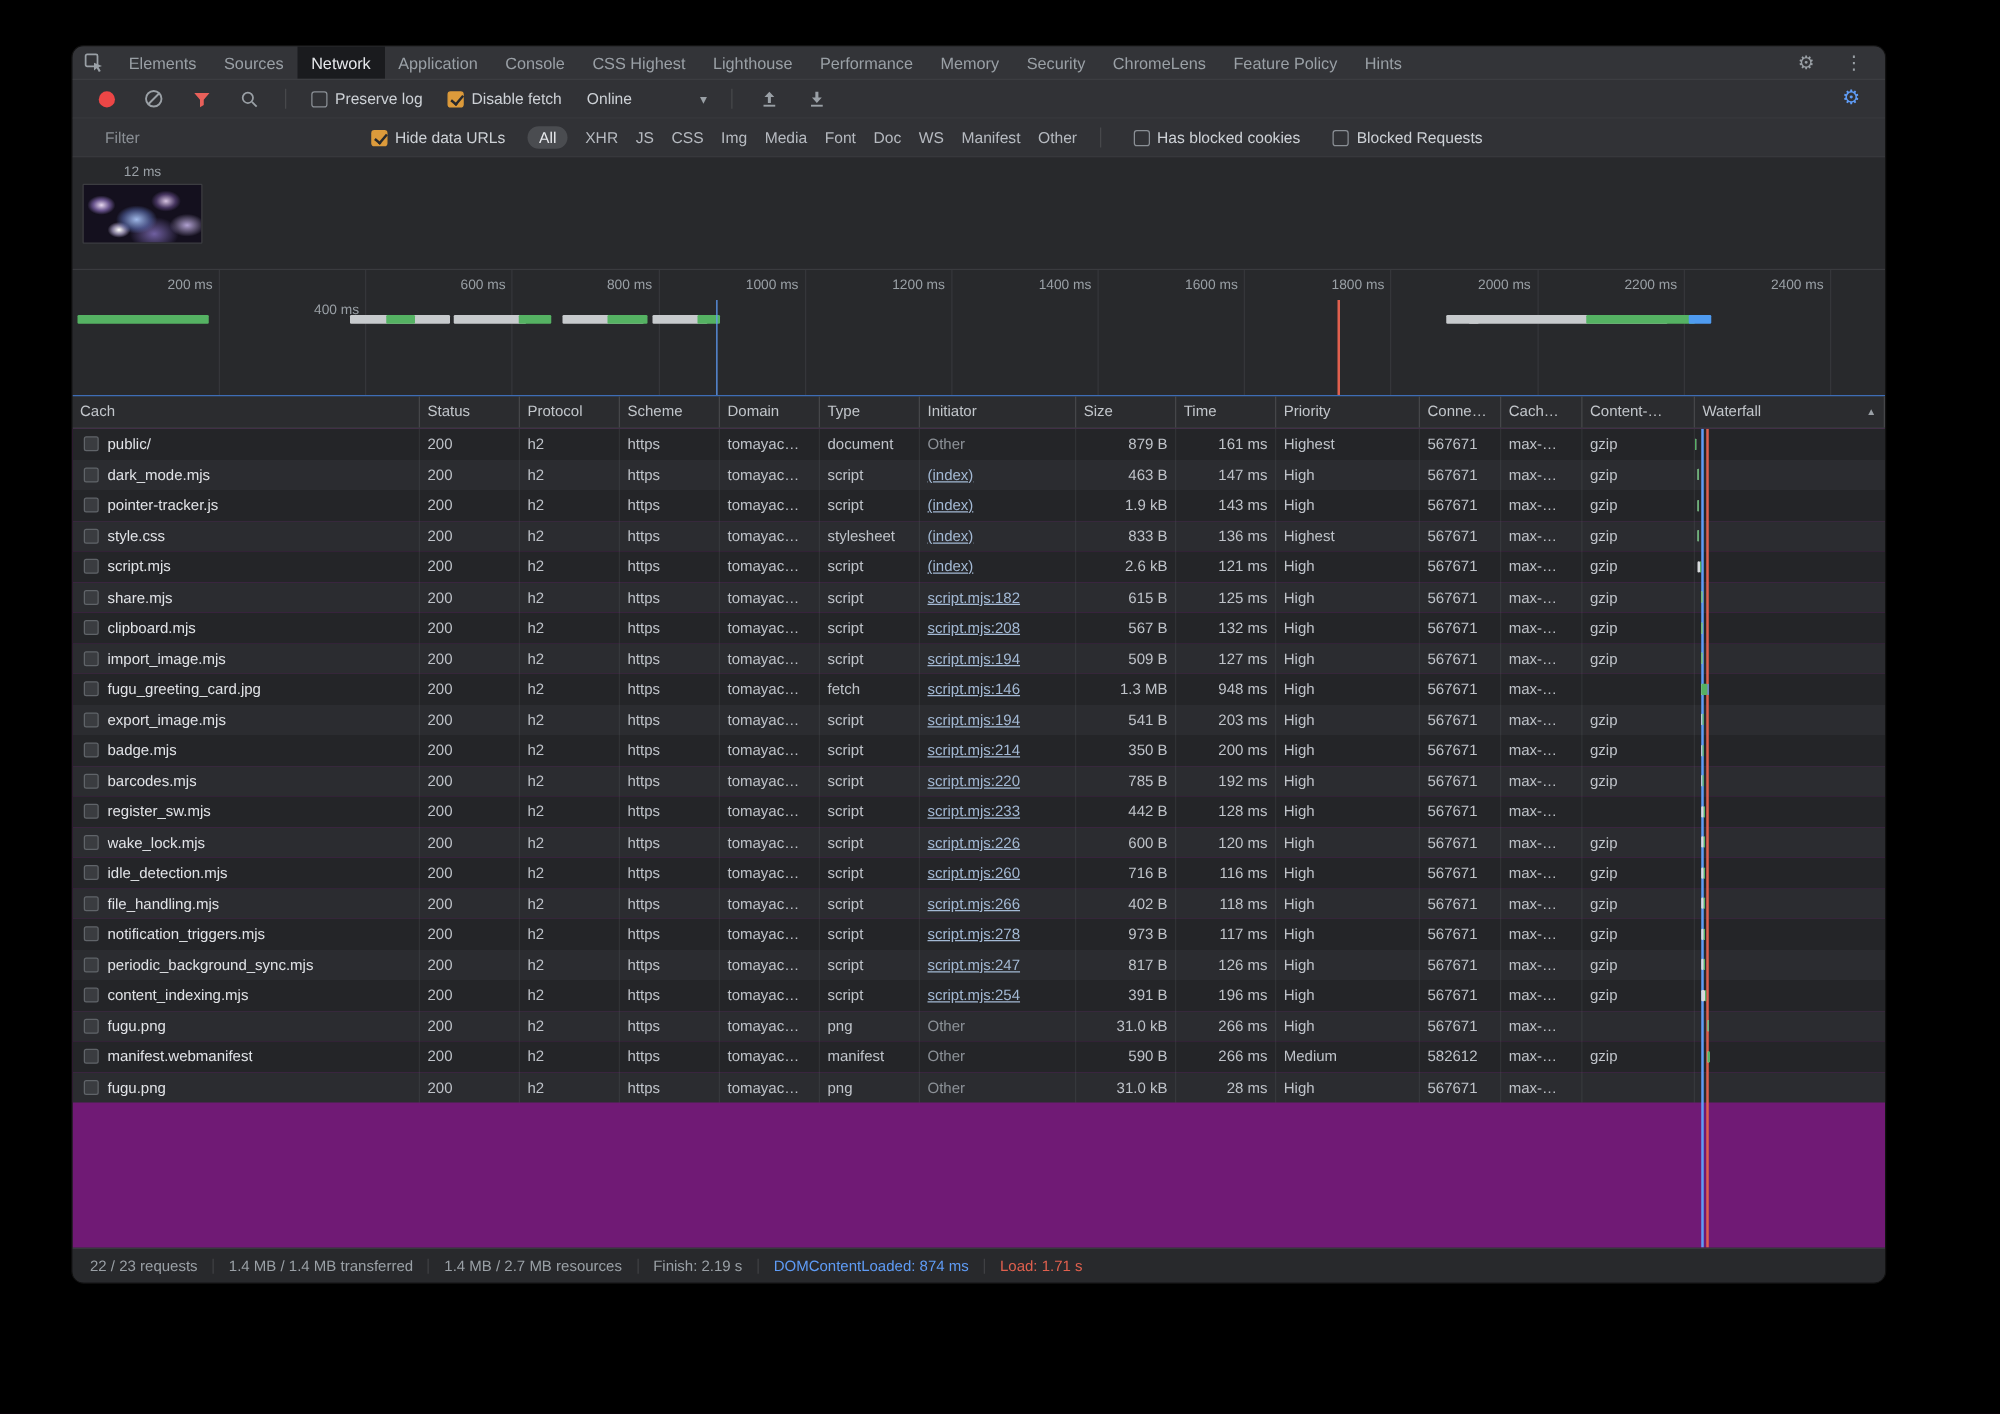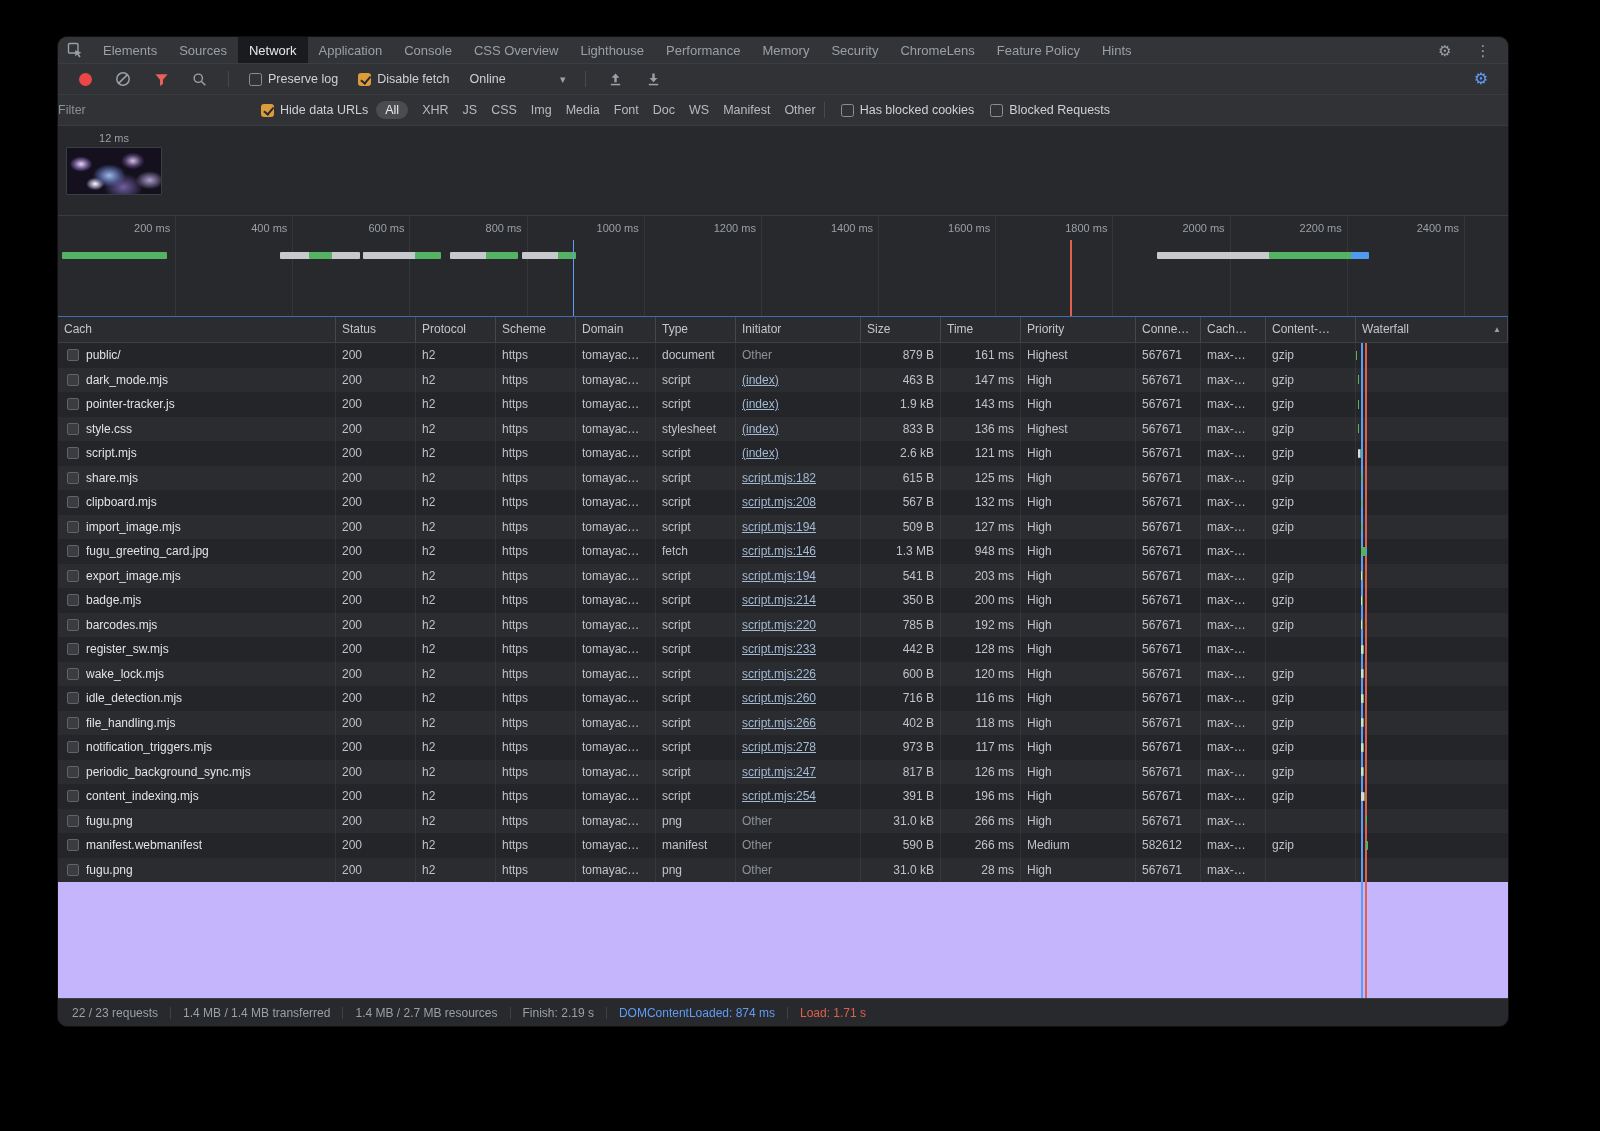--- a/index.html
+++ b/index.html
@@ -40,21 +40,21 @@
   .vsep{width:1px;height:16px;background:#47484b;margin:0 8px;flex:none}
   .check{display:flex;align-items:center;gap:6px;cursor:pointer;white-space:nowrap;margin:0 8px}
   .cb{position:relative;width:13px;height:13px;border:1.5px solid #8a8f95;border-radius:2.5px;flex:none;background:transparent}
   .cb.checked{background:var(--checkbox-checked);border-color:var(--checkbox-checked)}
   .cb.checked::after{content:"";position:absolute;left:3.5px;top:0.5px;width:3.5px;height:7.5px;
     border:solid #28292c;border-width:0 2px 2px 0;transform:rotate(40deg)}
   .select{display:flex;align-items:center;justify-content:space-between;width:96px;margin:0 8px;cursor:pointer}
   .caret{font-size:11px;color:#9aa0a6}
   .grow{flex:1}
   
-  .filterrow{height:31px;padding:0 0;}
+  .filterrow{height:31px;padding:0 26px;gap:10px}
   .filter-input{background:transparent;border:none;outline:none;color:#d8dadd;font-size:12.5px;width:195px;font-family:inherit}
   .filter-input::placeholder{color:#8a8f95}
   .pills{display:flex;align-items:center;gap:14px;color:#b6bac0}
   .pill{cursor:pointer;white-space:nowrap}
   .pill.active{background:#4a4c50;color:#e8eaed;border-radius:9px;padding:2px 9px}
   
   .optrow{height:29px;padding:0 12px}
   .opt-left{width:726px;display:flex}
   
   .filmstrip{height:89px;background:#28292c;flex:none;padding:4px 0 0 8px}
@@ -87,21 +87,21 @@
   .hrow{height:27px;line-height:27px;background:#2b2c2f;display:flex;flex:none;
     border-top:1px solid #3e6db5;border-bottom:1px solid #3c4043}
   .hcell{position:relative;display:flex;align-items:center;color:#c2c6cb;padding:0 6px;
     border-right:1px solid #454649;overflow:hidden;white-space:nowrap;flex:none;cursor:pointer}
   .sortarrow{position:absolute;right:6px;font-size:8px;color:#9aa0a6}
   .c-name{width:278px}.c-status{width:80px}.c-protocol{width:80px}.c-scheme{width:80px}
   .c-domain{width:80px}.c-type{width:80px}.c-init{width:125px}
   .c-size{width:80px}.c-time{width:80px}.c-pri{width:115px}
   .c-conn{width:65px}.c-cache{width:65px}.c-enc{width:90px}
   .c-wf{flex:1;width:auto}
-  #tbody{flex:1;position:relative;overflow:hidden;background:#c4b5fd}
+  #tbody{flex:1;position:relative;overflow:hidden;background:#701a75}
   .trow{display:flex;height:24.5px;line-height:24.5px;background:#242528;cursor:pointer}
   .trow.alt{background:#2b2c30}
   .cell{padding:0 6px;border-right:1px solid rgba(140,145,150,.12);overflow:hidden;
     white-space:nowrap;text-overflow:ellipsis;flex:none;color:#bfc3c9}
   .cell.c-size,.cell.c-time{text-align:right}
   .cell.c-name{display:flex;align-items:center;gap:7px;padding-left:9px}
   .ficon{width:12px;height:12px;border:1px solid #606469;background:#3a3c40;border-radius:2px;flex:none}
   .ntxt{overflow:hidden;text-overflow:ellipsis;white-space:nowrap;color:#e1e3e7}
   .init-link{color:#a3b9d4;text-decoration:underline;cursor:pointer;display:inline}
   .init-other{color:#8d9298;display:inline}
@@ -130,21 +130,21 @@
           <rect x="1.5" y="1.5" width="9.5" height="9.5" rx="1.2" fill="none" stroke="#9aa0a6" stroke-width="1.4"></rect>
           <path d="M8.2 8.2 L14.6 10.7 L11.9 11.7 L13.6 14.7 L12.1 15.5 L10.4 12.5 L8.2 14.3 Z" fill="#9aa0a6"></path>
         </svg>
     </div>
     <div id="tabstrip" class="tabstrip">
         <div class="tab">Elements</div>
         <div class="tab">Sources</div>
         <div class="tab active">Network</div>
         <div class="tab">Application</div>
         <div class="tab">Console</div>
-        <div class="tab">CSS Overview</div>
+        <div class="tab">CSS Highest</div>
         <div class="tab">Lighthouse</div>
         <div class="tab">Performance</div>
         <div class="tab">Memory</div>
         <div class="tab">Security</div>
         <div class="tab">ChromeLens</div>
         <div class="tab">Feature Policy</div>
         <div class="tab">Hints</div>
       </div>
     <div class="tab-right">
       <div class="tb-icon">
@@ -245,21 +245,21 @@
       <div class="frame-time">12 ms</div>
       <div class="thumb"></div>
     </div>
   </div>
 
   <div class="overview">
     <div id="ov-grid" style="position:absolute;inset:0">
         <div class="ovgrid" style="left: 8.08%;"></div>
         <div class="ovtick" style="left: 8.08%;">200 ms</div>
         <div class="ovgrid" style="left: 16.16%;"></div>
-        <div class="ovtick" style="left: 16.16%;">400 ms</div>
+        <div class="ovtick" style="left: 16.16%; margin-top: 20px;">400 ms</div>
         <div class="ovgrid" style="left: 24.24%;"></div>
         <div class="ovtick" style="left: 24.24%;">600 ms</div>
         <div class="ovgrid" style="left: 32.32%;"></div>
         <div class="ovtick" style="left: 32.32%;">800 ms</div>
         <div class="ovgrid" style="left: 40.4%;"></div>
         <div class="ovtick" style="left: 40.4%;">1000 ms</div>
         <div class="ovgrid" style="left: 48.48%;"></div>
         <div class="ovtick" style="left: 48.48%;">1200 ms</div>
         <div class="ovgrid" style="left: 56.56%;"></div>
         <div class="ovtick" style="left: 56.56%;">1400 ms</div>

